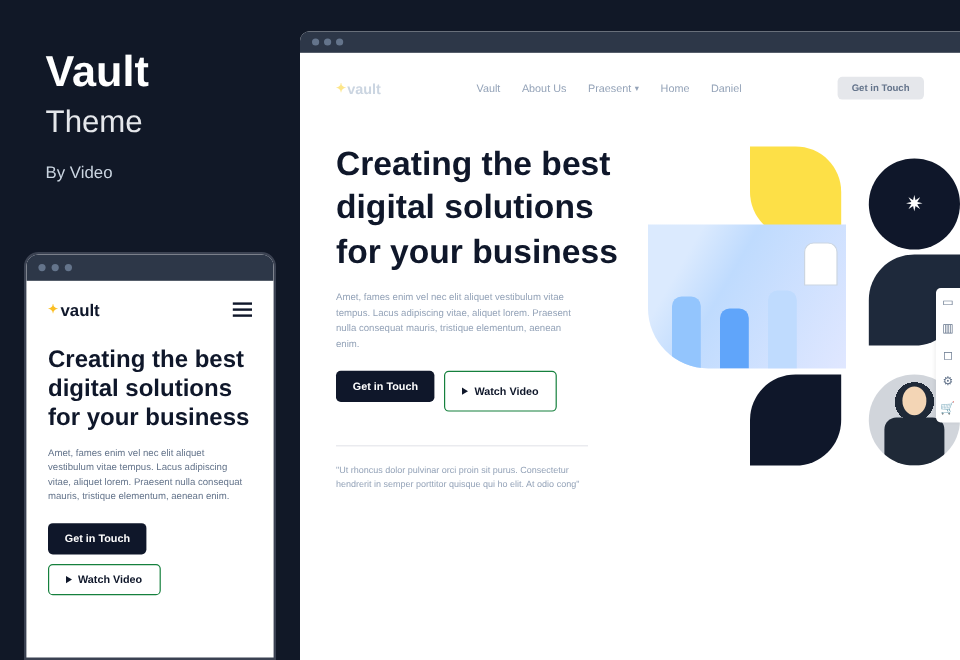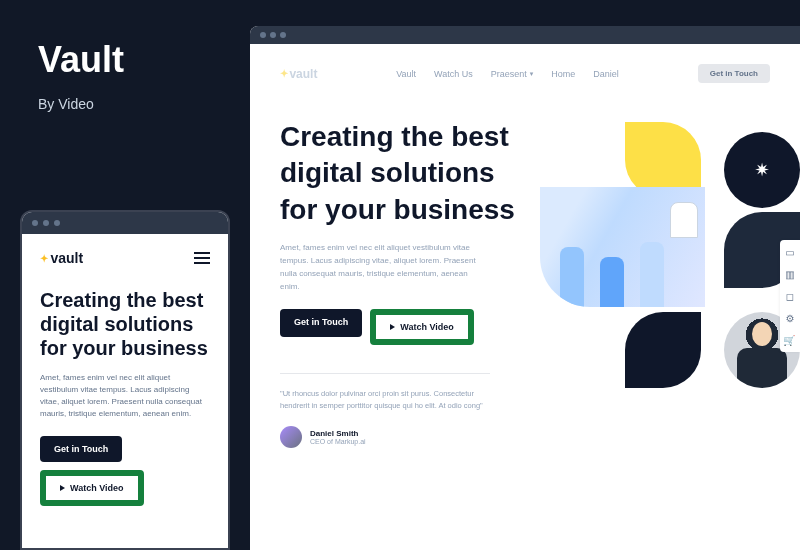--- a/index.html
+++ b/index.html
@@ -43,21 +43,21 @@
     .dot { width: 6px; height: 6px; border-radius: 50%; background: #64748b; }
     .mobile-body { padding: 16px 18px; }
     .mobile-header { display: flex; align-items: center; justify-content: space-between; margin-bottom: 22px; }
     .logo { font-size: 14px; font-weight: 700; color: #0f172a; display: flex; align-items: center; gap: 2px; }
     .logo-star { color: #fbbf24; font-size: 10px; }
     .hamburger { width: 16px; display: flex; flex-direction: column; gap: 3px; }
     .hamburger span { height: 2px; background: #0f172a; }
     .mobile-heading { font-size: 20px; font-weight: 800; line-height: 1.2; color: #0f172a; margin-bottom: 12px; }
     .mobile-para { font-size: 8px; line-height: 1.5; color: #64748b; margin-bottom: 16px; }
     .btn-primary { background: #0f172a; color: #fff; font-size: 9px; font-weight: 600; padding: 8px 14px; border-radius: 4px; display: inline-block; margin-bottom: 8px; }
-    .btn-secondary { background: #fff; border: 6px solid #15803d; color: #0f172a; font-size: 9px; font-weight: 600; padding: 7px 14px; border-radius: 4px; display: inline-flex; align-items: center; gap: 5px; }
+    .btn-secondary { background: #fff; border: 1px solid #15803d; color: #0f172a; font-size: 9px; font-weight: 600; padding: 7px 14px; border-radius: 4px; display: inline-flex; align-items: center; gap: 5px; }
     .play-tri { width: 0; height: 0; border-left: 5px solid #0f172a; border-top: 3px solid transparent; border-bottom: 3px solid transparent; }
 
     .desktop-frame {
       position: absolute;
       left: 250px;
       top: 26px;
       width: 550px;
       height: 524px;
       background: #fff;
       border-radius: 8px 0 0 0;
@@ -102,20 +102,21 @@
     .person-head { position: absolute; top: 10px; left: 50%; transform: translateX(-50%); width: 20px; height: 24px; background: #f3d5b5; border-radius: 50%; }
 
     .side-icons { position: absolute; right: 0; top: 240px; width: 20px; background: #fff; display: flex; flex-direction: column; gap: 10px; padding: 6px 4px; border-radius: 4px 0 0 4px; box-shadow: -1px 0 3px rgba(0,0,0,0.05); }
     .side-icon { width: 12px; height: 12px; display: flex; align-items: center; justify-content: center; color: #64748b; font-size: 10px; }
   </style>
 </head>
 <body>
 
 <div class="sidebar-info">
   <div class="sidebar-title">Vault</div>
+  <div class="sidebar-subtitle">Theme</div>
   <div class="sidebar-byline">By Video</div>
 </div>
 
 <div class="mobile-frame">
   <div class="mobile-titlebar">
     <div class="dot"></div>
     <div class="dot"></div>
     <div class="dot"></div>
   </div>
   <div class="mobile-body">
@@ -148,21 +149,21 @@
     <div class="dot"></div>
   </div>
   <div class="desktop-body">
     <div class="desktop-nav">
       <div class="desktop-logo">
         <span class="logo-star">✦</span>
         <span>vault</span>
       </div>
       <div class="nav-links">
         <span class="nav-link">Vault</span>
-        <span class="nav-link">Watch Us</span>
+        <span class="nav-link">About Us</span>
         <span class="nav-link">
           <span>Praesent</span>
           <span class="chev">▾</span>
         </span>
         <span class="nav-link">Home</span>
         <span class="nav-link">Daniel</span>
       </div>
       <div class="get-touch-pill">Get in Touch</div>
     </div>
 
@@ -170,27 +171,20 @@
     <div class="desktop-para">Amet, fames enim vel nec elit aliquet vestibulum vitae tempus. Lacus adipiscing vitae, aliquet lorem. Praesent nulla consequat mauris, tristique elementum, aenean enim.</div>
     <div class="desktop-cta">
       <div class="btn-primary">Get in Touch</div>
       <div class="btn-secondary">
         <span class="play-tri"></span>
         <span>Watch Video</span>
       </div>
     </div>
     <div class="divider"></div>
     <div class="quote">"Ut rhoncus dolor pulvinar orci proin sit purus. Consectetur hendrerit in semper porttitor quisque qui ho elit. At odio cong"</div>
-    <div class="author">
-      <div class="avatar"></div>
-      <div>
-        <div class="author-name">Daniel Smith</div>
-        <div class="author-role">CEO of Markup.ai</div>
-      </div>
-    </div>
 
     <div class="graphic">
       <div class="leaf-yellow"></div>
       <div class="circle-dark">
         <span>✷</span>
       </div>
       <div class="photo-main">
         <div class="photo-figures">
           <div class="fig" style="left:20px;bottom:0;width:24px;height:60px;background:#93c5fd"></div>
           <div class="fig" style="left:60px;bottom:0;width:24px;height:50px;background:#60a5fa"></div>

